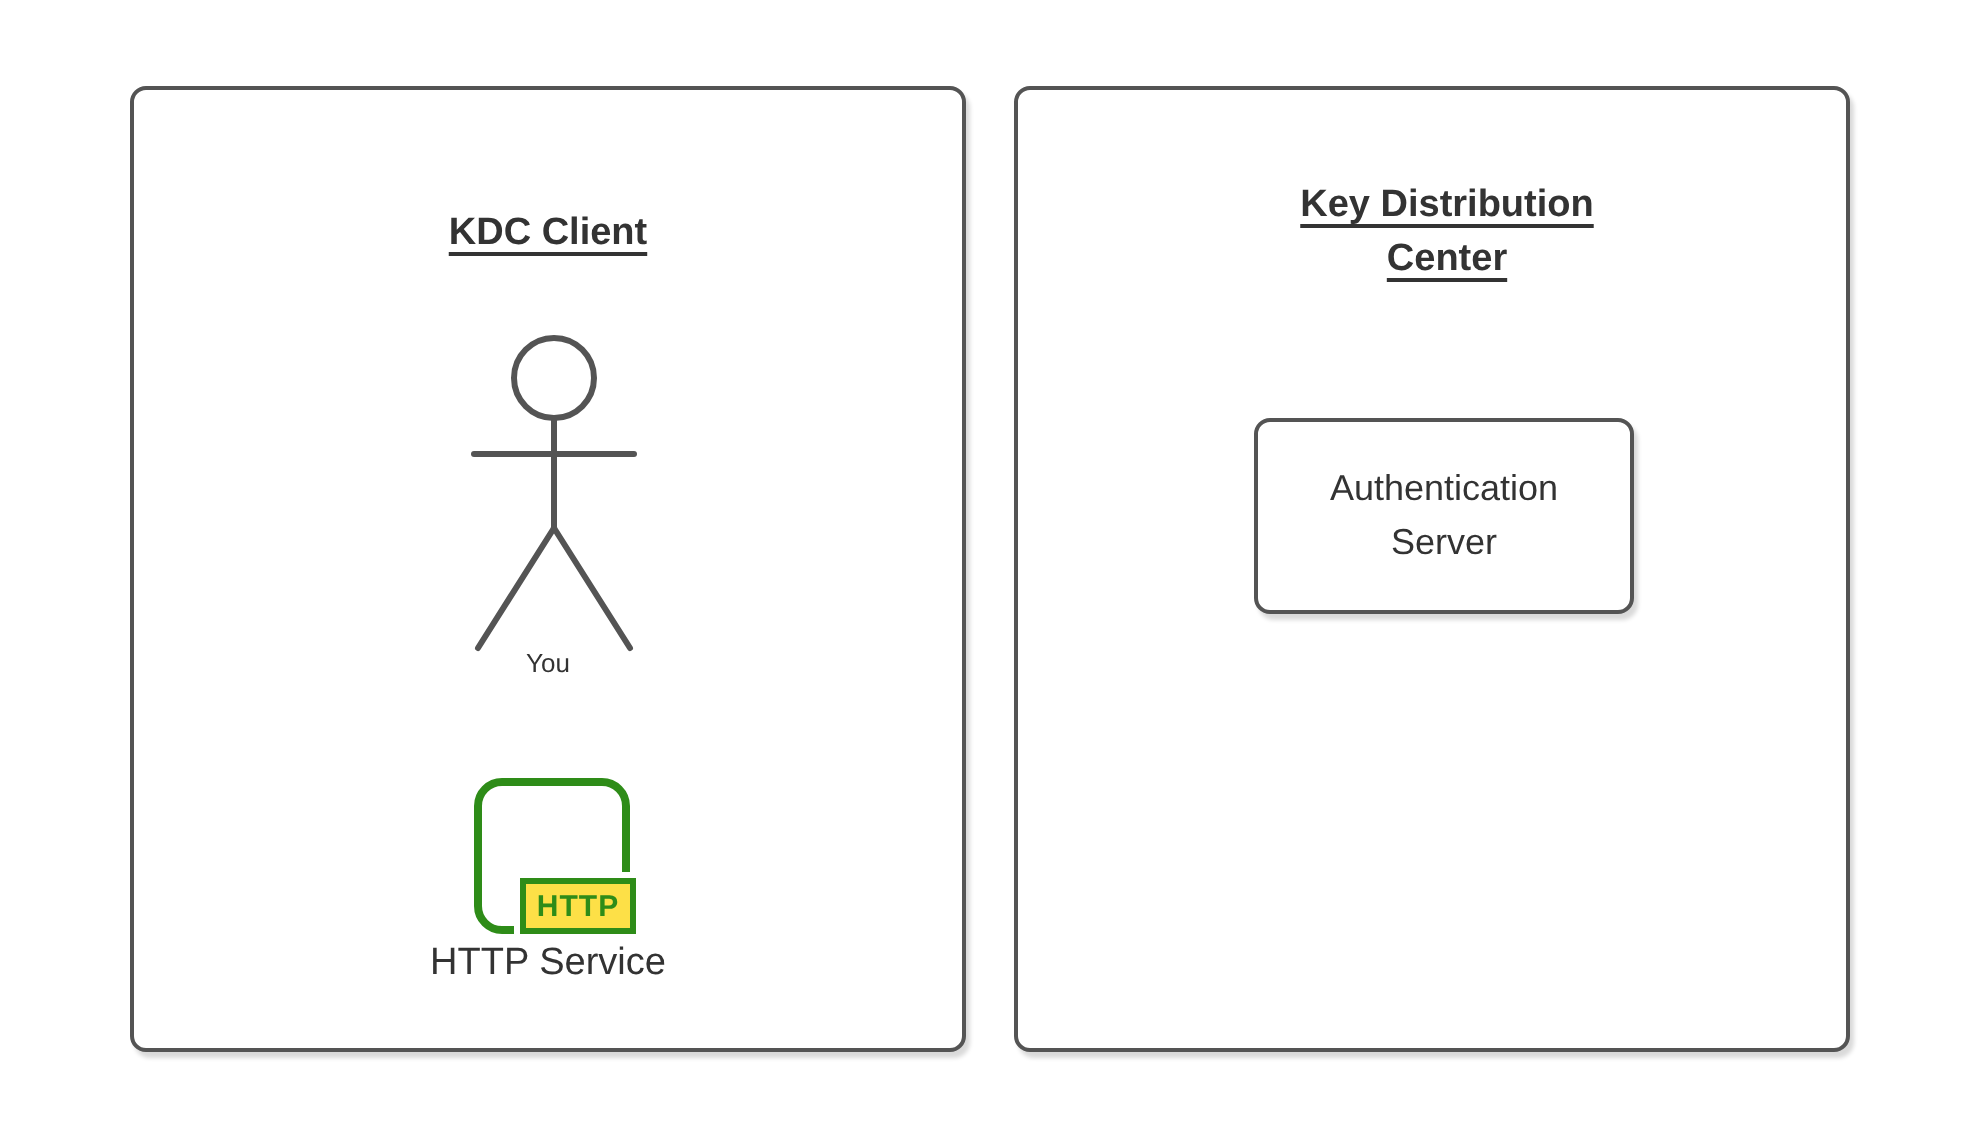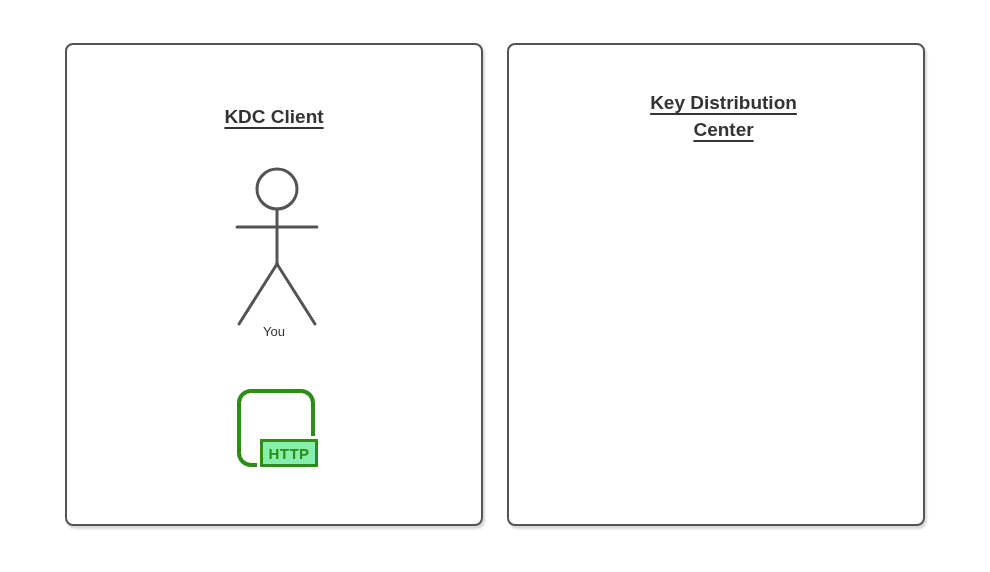--- a/index.html
+++ b/index.html
@@ -77,21 +77,21 @@
     border-radius: 14px;
     box-sizing: border-box;
     background: #ffffff;
   }
   .http-badge {
     position: absolute;
     left: 193px;
     top: 394px;
     width: 58px;
     height: 28px;
-    background: #86efac;
+    background: #fde047;
     border: 3px solid #2e8c18;
     box-sizing: border-box;
     box-shadow: 0 0 0 3px #ffffff;
     display: flex;
     align-items: center;
     justify-content: center;
     font-size: 15px;
     font-weight: bold;
     color: #2e8c18;
     letter-spacing: 0.5px;
@@ -145,23 +145,27 @@
       <line x1="50" y1="52" x2="50" y2="107"></line>
       <line x1="10" y1="70" x2="90" y2="70"></line>
       <line x1="50" y1="107" x2="12" y2="167"></line>
       <line x1="50" y1="107" x2="88" y2="167"></line>
     </svg>
 
     <div class="actor-label">You</div>
 
     <div class="http-icon"></div>
     <div class="http-badge">HTTP</div>
+    <div class="service-label">HTTP Service</div>
   </div>
 
   <div class="panel right">
     <div class="panel-title right-title">
       <span class="title-text">Key Distribution Center</span>
     </div>
 
+    <div class="server-box auth">
+      <span class="server-label">Authentication Server</span>
+    </div>
 
   </div>
 
 </div>
 
 </body></html>

